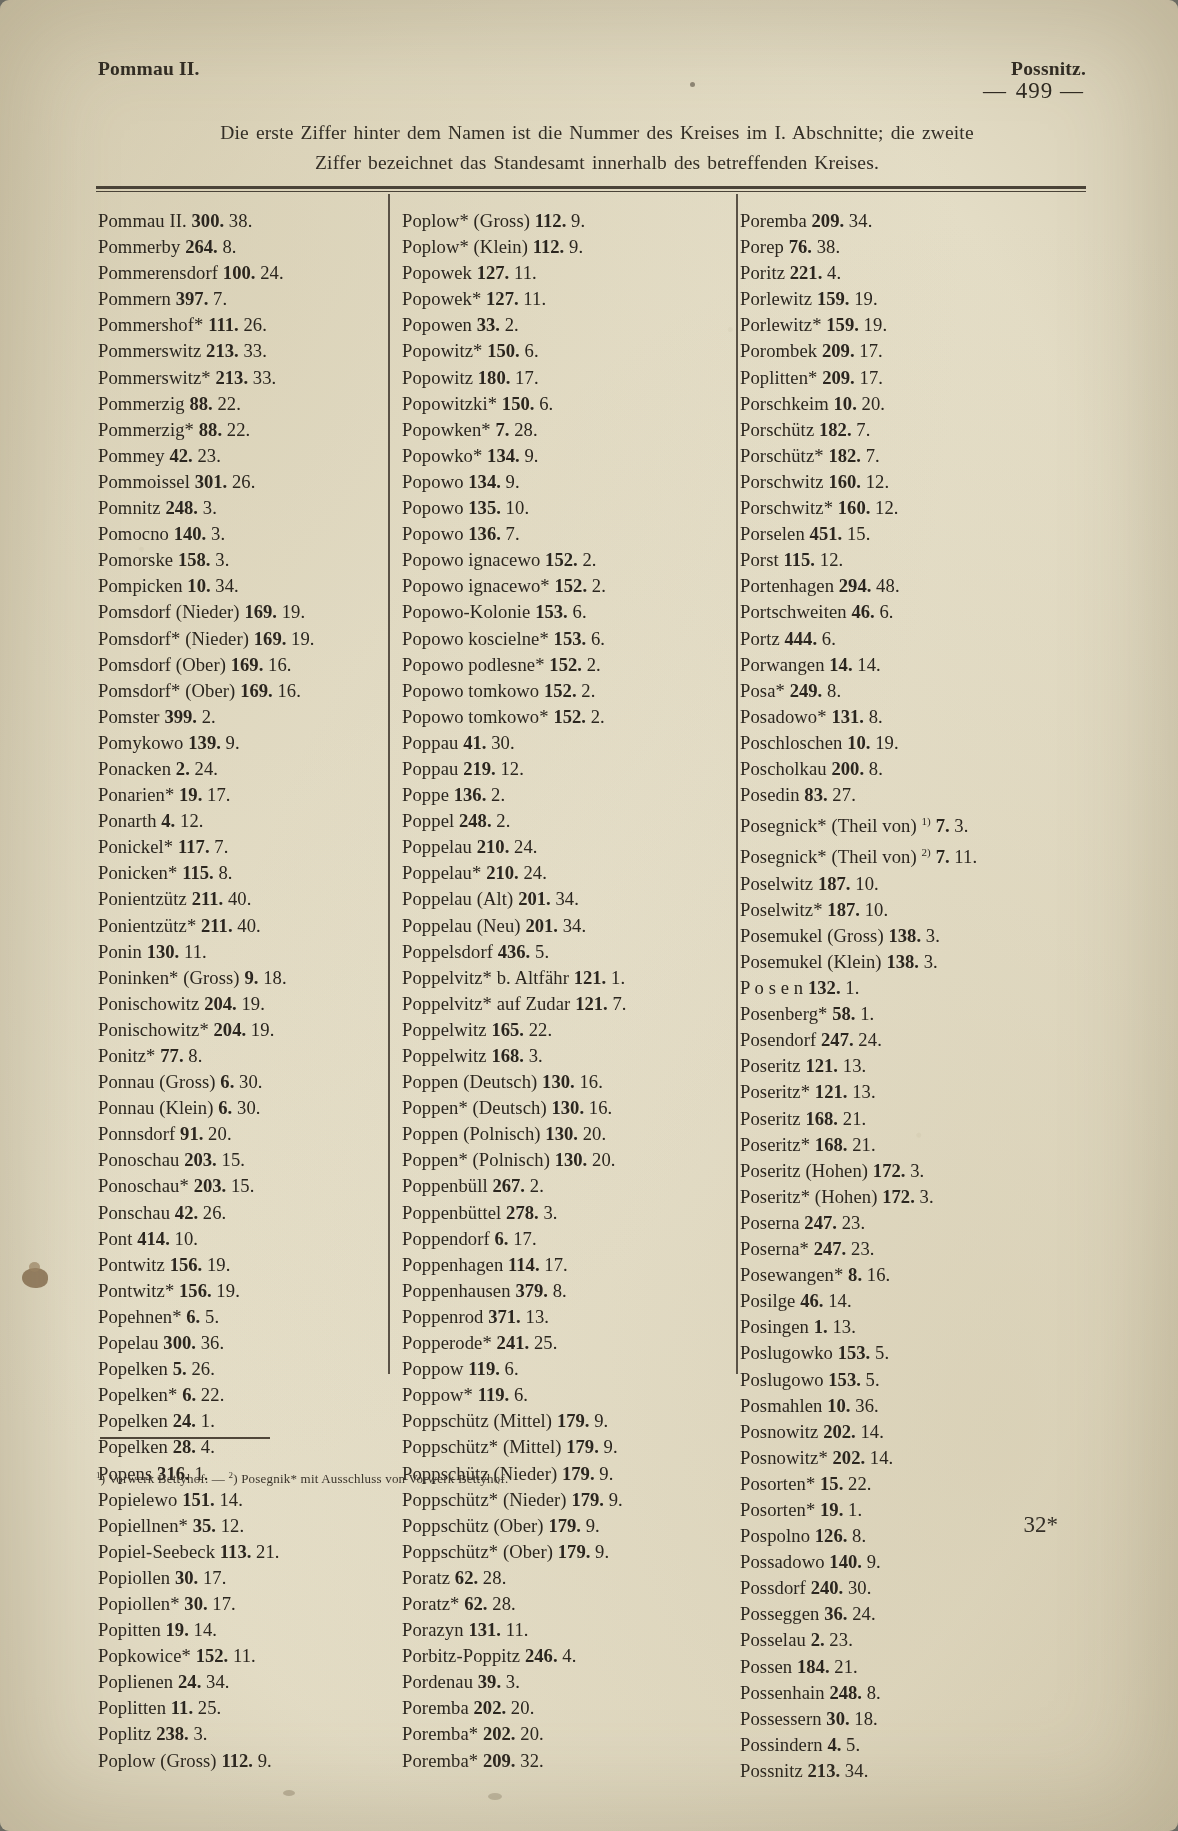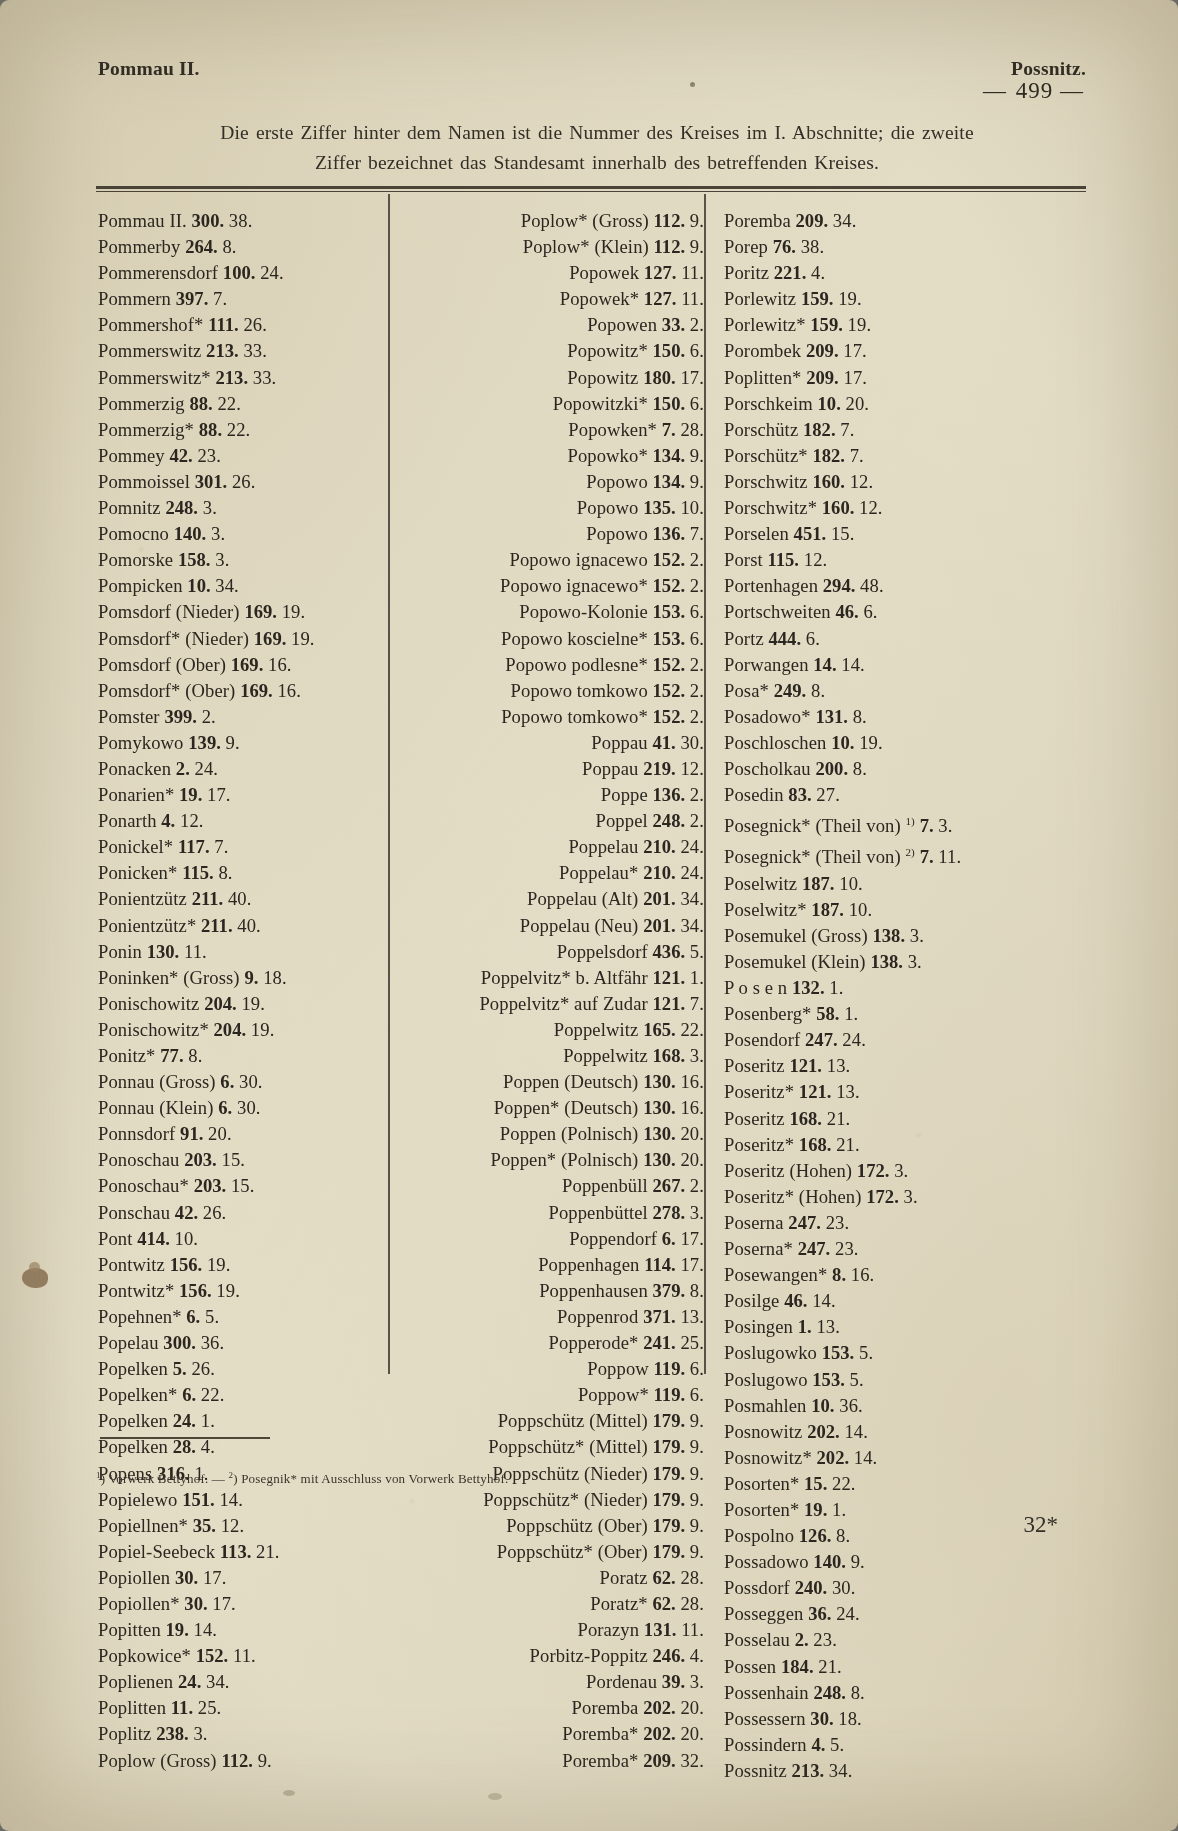--- a/index.html
+++ b/index.html
@@ -107,22 +107,22 @@
     top: 200px;
     height: 1200px;
     display: flex;
   }
   .col {
     position: relative;
     flex: 0 0 auto;
     padding-top: 8px;
   }
   .col-1 { width: 290px; padding-left: 2px; }
-  .col-2 { width: 295px; padding-left: 21px; text-align: right; }
-  .col-3 { width: 300px; padding-left: 20px; }
+  .col-2 { width: 295px; padding-left: 14px; }
+  .col-3 { width: 300px; padding-left: 4px; margin-left: 39px; }
   .col-2::before, .col-3::before {
     content: "";
     position: absolute;
     left: 0px;
     top: -6px;
     bottom: 26px;
     width: 2px;
     background: #5a5246;
   }
   .entry {

